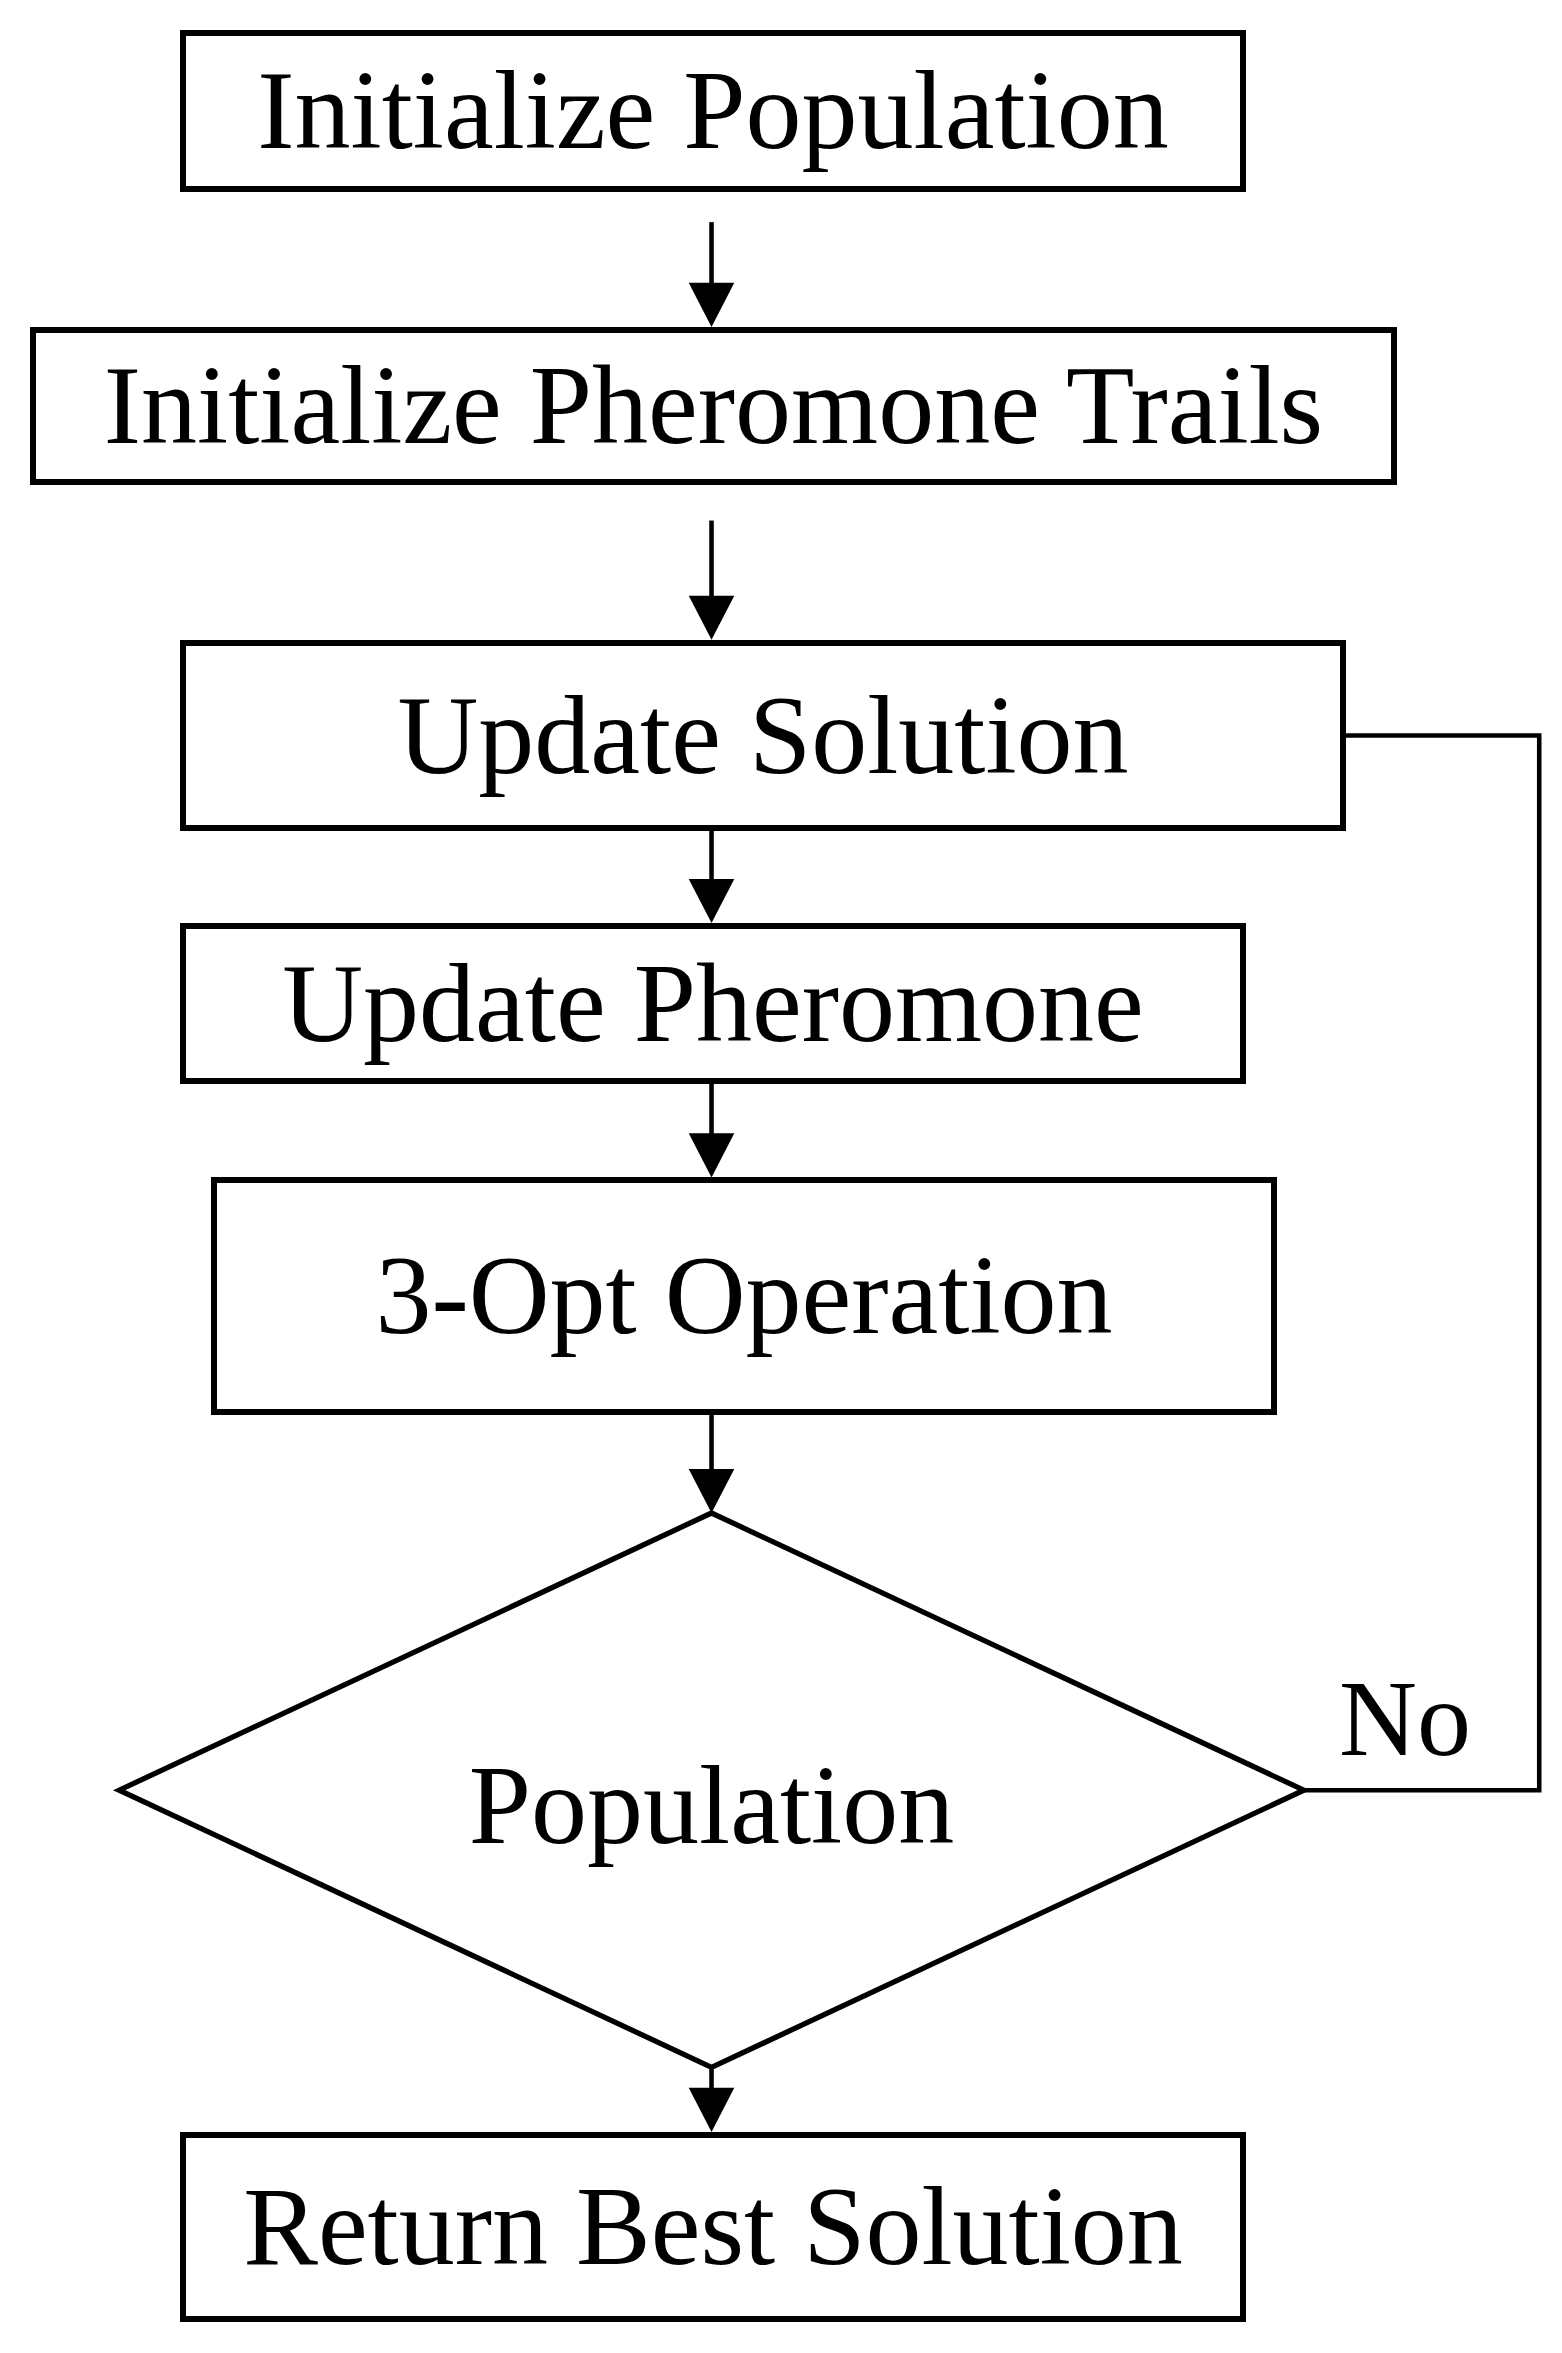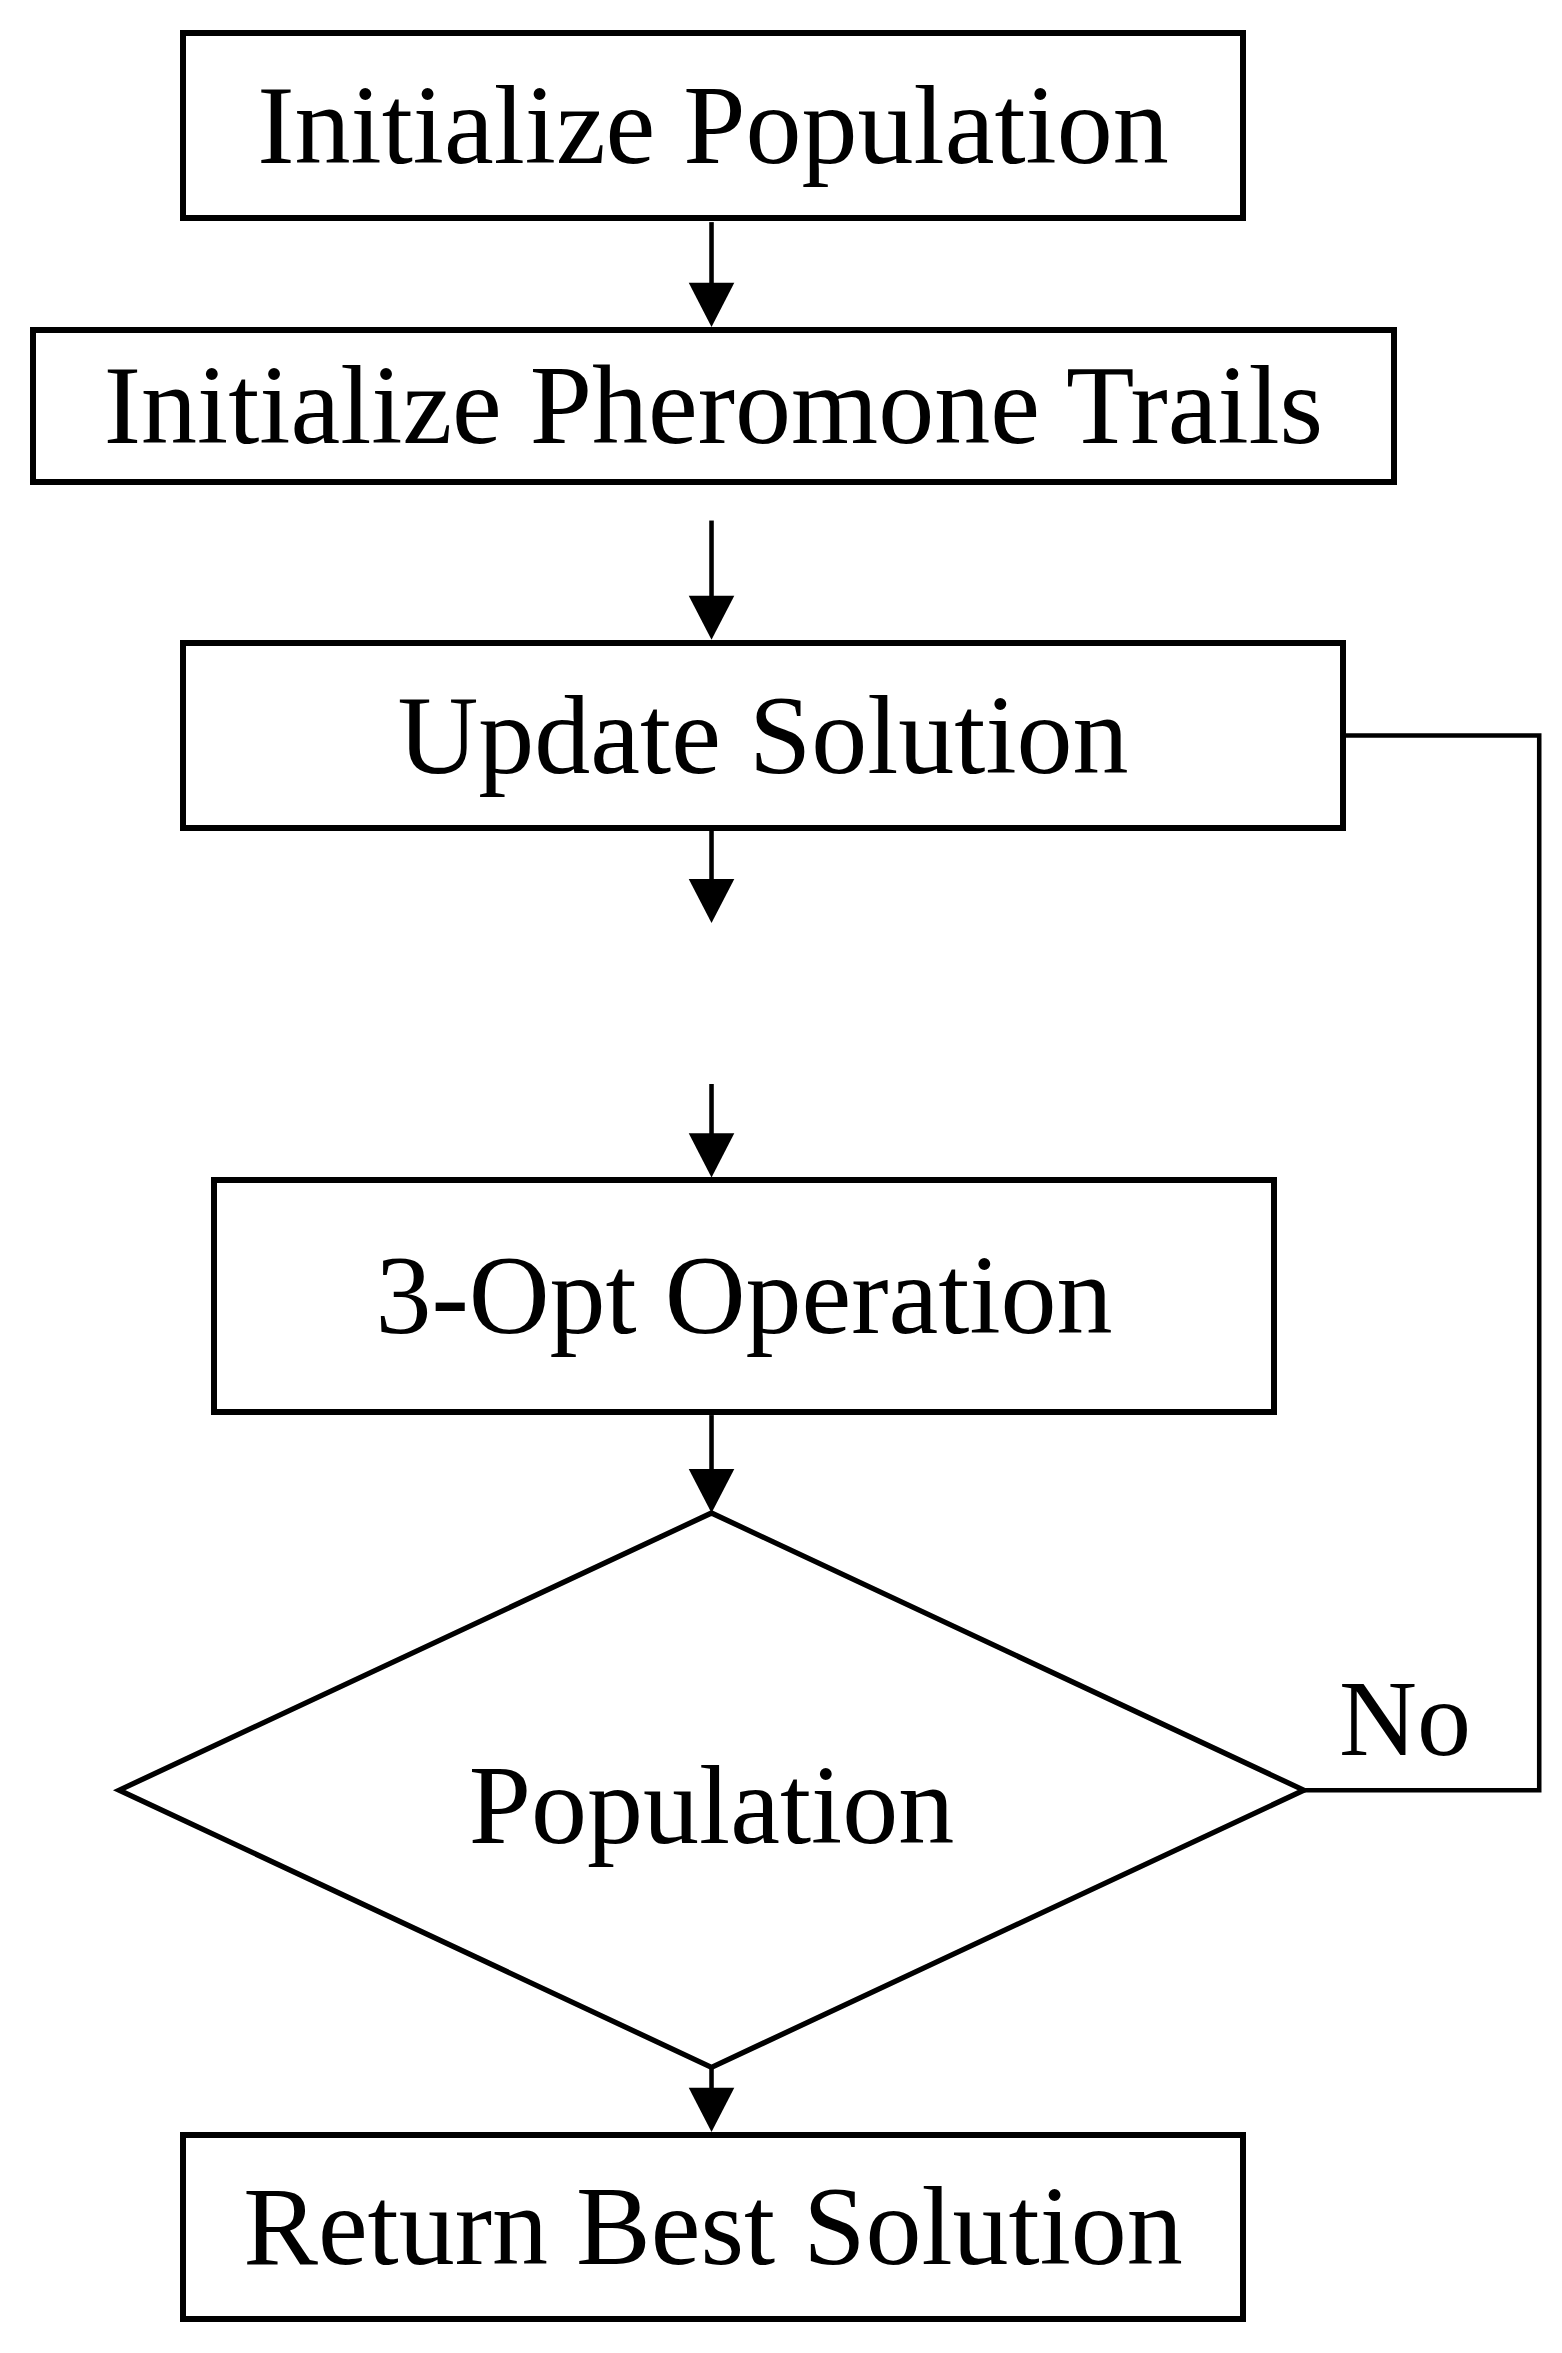--- a/index.html
+++ b/index.html
@@ -23,21 +23,21 @@
     border: 6px solid #000000;
     background: #ffffff;
     display: flex;
     align-items: center;
     justify-content: center;
     text-align: center;
     font-size: 112px;
     line-height: 1.1;
     white-space: nowrap;
   }
-  .node-box1 { left: 180px;  top: 30px;   width: 1066px; height: 191px; }
+  .node-box1 { left: 180px;  top: 30px;   width: 1066px; height: 162px; }
   .node-box2 { left: 30px;   top: 327px;  width: 1367px; height: 158px; }
   .node-box3 { left: 180px;  top: 640px;  width: 1166px; height: 191px; }
   .node-box4 { left: 180px;  top: 923px; width: 1066px; height: 161px; }
   .node-box5 { left: 180px;  top: 1177px; width: 1066px; height: 238px; margin-left: 31px; }
   .node-box6 { left: 180px;  top: 2132px; width: 1066px; height: 190px; }
   .diamond-label {
     position: absolute;
     left: 256px; top: 1634px;
     width: 911px; height: 342px;
     display: flex;
@@ -104,20 +104,23 @@
   </div>
 
   <div class="node node-box2">
     <span>Initialize Pheromone Trails</span>
   </div>
 
   <div class="node node-box3">
     <span>Update Solution</span>
   </div>
 
+  <div class="node node-box4">
+    <span>Update Pheromone</span>
+  </div>
 
   <div class="node node-box5">
     <span>3-Opt Operation</span>
   </div>
 
   <div class="diamond-label">
     <span>Population</span>
   </div>
 
   <div class="node node-box6">

